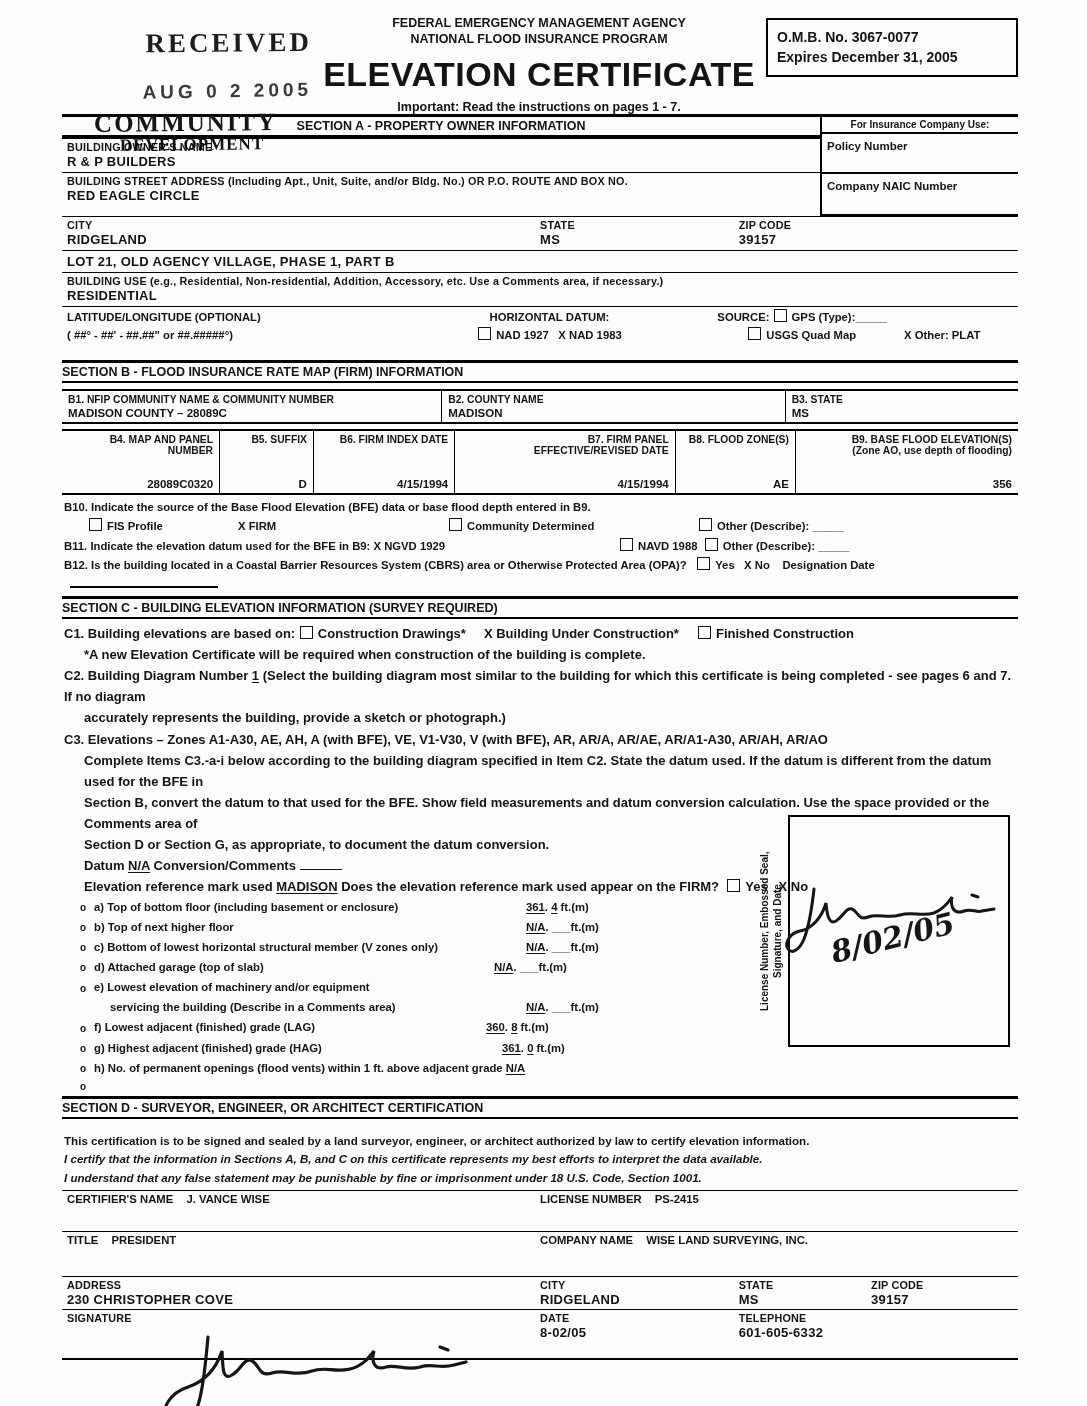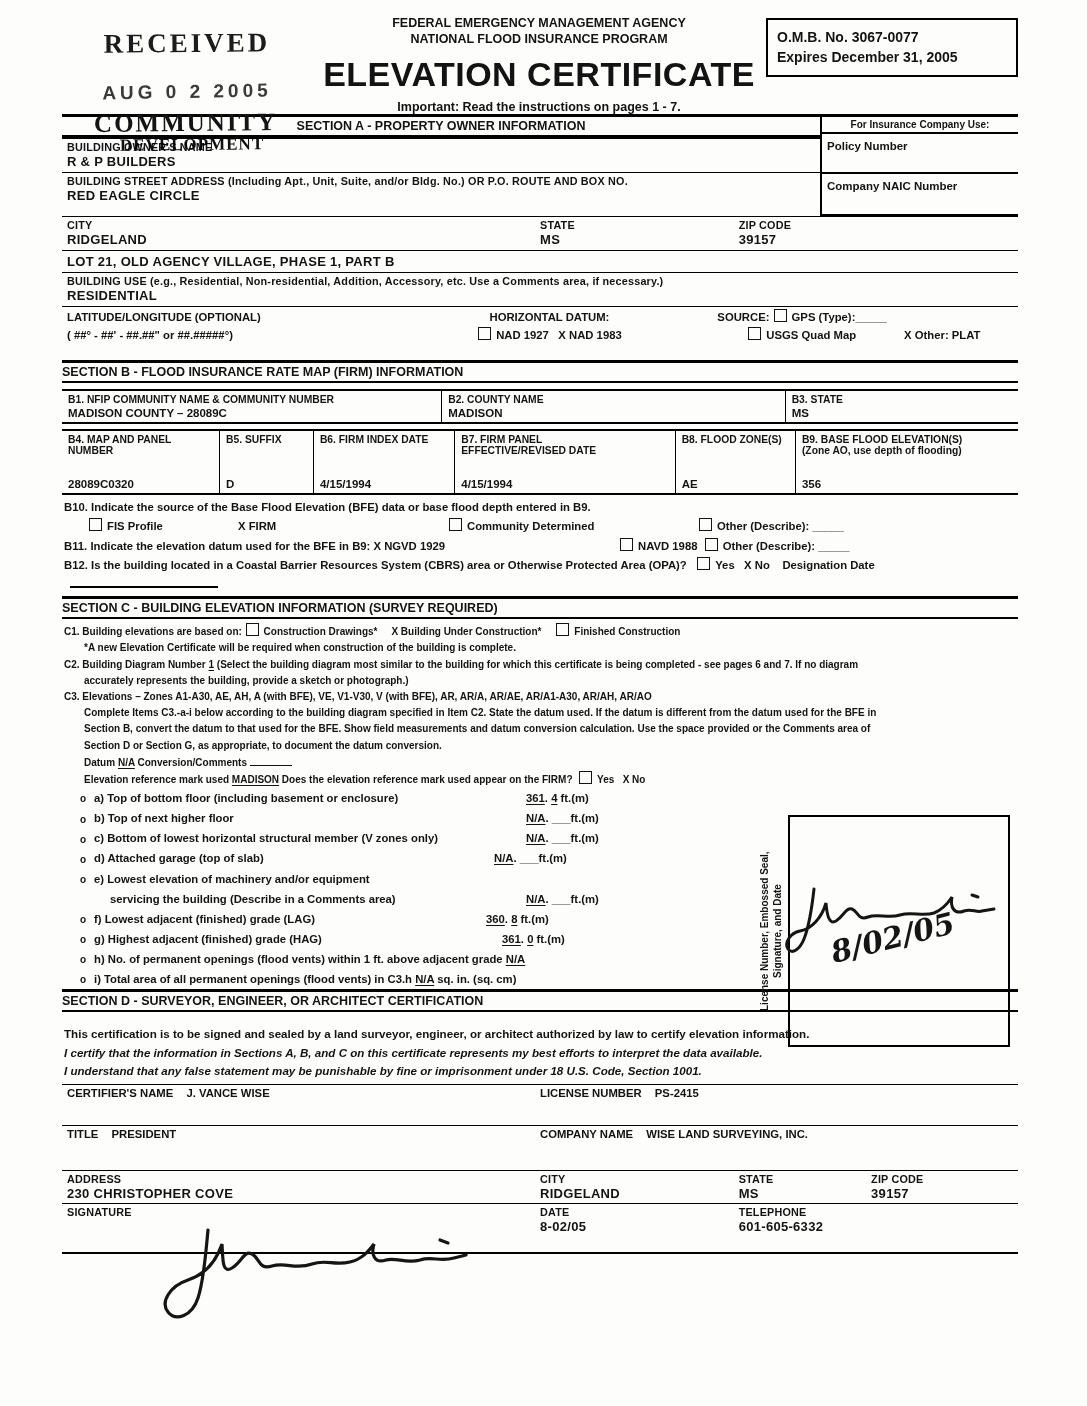--- a/index.html
+++ b/index.html
@@ -2,21 +2,21 @@
 <html><head>
 <meta charset="utf-8">
 <style>
   html,body{margin:0;padding:0;background:#e8e8e8;}
   .page{position:relative;width:1087px;height:1406px;background:#fdfdfc;color:#131313;
         font-family:"Liberation Sans",sans-serif;overflow:hidden;margin:0 auto;}
   .content{position:absolute;left:62px;top:12px;width:956px;}
 
   
   .hdr{display:flex;align-items:flex-start;}
-  .hdr-left{width:250px;padding-top:16px;text-align:center;}
+  .hdr-left{width:250px;padding-top:16px;text-align:right;}
   .stamp-received{font-family:"Liberation Serif",serif;font-weight:bold;font-size:27px;
         letter-spacing:3px;color:#1c1c1c;transform:rotate(-.5deg);}
   .stamp-date{margin-top:22px;font-size:19px;font-weight:bold;letter-spacing:4px;color:#3a3a3a;
         font-family:"Liberation Sans",sans-serif;transform:rotate(-1deg);}
   .hdr-center{flex:1;text-align:center;padding-top:4px;}
   .agency{font-size:12.5px;font-weight:bold;line-height:1.25;}
   .doc-title{font-size:34px;font-weight:bold;letter-spacing:.5px;margin:8px 0 6px 0;}
   .important{font-size:12.5px;font-weight:bold;}
   .hdr-right{width:252px;padding-top:6px;}
   .omb-box{border:2px solid #000;padding:7px 9px;font-size:14px;font-weight:bold;line-height:1.45;}
@@ -60,32 +60,32 @@
   .ll-c{width:34%;}
   .ll-line{font-size:11.3px;font-weight:bold;line-height:1.55;}
 
   
   .b-table{display:flex;border-top:2px solid #000;border-bottom:2px solid #000;}
   .b-cell{padding:3px 6px;border-right:1.8px solid #000;}
   .b-cell:last-child{border-right:none;}
   .b-lbl{font-size:10.3px;font-weight:bold;}
   .b-val{font-size:11.5px;font-weight:bold;margin-top:2px;}
   .b1{width:40%;} .b2{width:36%;} .b3{width:24%;}
-  .b-table2{display:flex;border-top:2.5px solid #000;border-bottom:2px solid #000;margin-top:5px;text-align:left;}
+  .b-table2{display:flex;border-top:2.5px solid #000;border-bottom:2px solid #000;margin-top:5px;text-align:right;}
   .b-table2 .b-cell{display:flex;flex-direction:column;justify-content:space-between;min-height:56px;}
   .c-b4{width:16.5%;} .c-b5{width:9.2%;} .c-b6{width:14.6%;} .c-b7{width:23.6%;} .c-b8{width:12.2%;} .c-b9{width:23.9%;}
   .b-lines{font-size:11.3px;font-weight:bold;line-height:1.7;padding:3px 2px 2px 2px;}
   .b-opts{padding-left:24px;display:flex;gap:0;}
   .b-opt1{width:150px;} .b-opt2{width:210px;} .b-opt3{width:250px;}
   .b11row{display:flex;} .b11a{width:555px;}
   .desig-line{display:inline-block;border-bottom:2px solid #000;width:148px;height:11px;margin-left:6px;}
 
   
   .c-wrap{position:relative;}
-  .c-lines{font-size:10px;font-weight:bold;line-height:1.62;padding:4px 2px 0 2px;}
+  .c-lines{font-size:13px;font-weight:bold;line-height:1.62;padding:4px 2px 0 2px;}
   .c-ind{padding-left:20px;}
   .c-items{width:705px;padding-left:18px;font-size:11.3px;font-weight:bold;}
   .item-row{display:flex;align-items:flex-end;line-height:1.78;}
   .item-lab{width:432px;}
   .item-val{white-space:nowrap;}
   .bullet{display:inline-block;width:14px;font-size:10px;}
   .seal{position:absolute;top:196px;right:8px;display:flex;}
   .seal-lbl{writing-mode:vertical-rl;transform:rotate(180deg);font-size:10px;font-weight:bold;
         text-align:center;margin-right:4px;line-height:1.3;}
   .seal-box{width:218px;height:228px;border:2px solid #000;position:relative;}
@@ -344,21 +344,20 @@
         <span class="bullet">o</span>
         <span class="item-lab" style="width:408px;">g) Highest adjacent (finished) grade (HAG)</span>
         <span class="item-val"><u>361</u>.&nbsp;<u>0</u>&nbsp;<span>ft.(m)</span></span>
       </div>
       <div class="item-row">
         <span class="bullet">o</span>
         <span><span>h) No. of permanent openings (flood vents) within 1 ft. above adjacent grade </span><u>N/A</u></span>
       </div>
       <div class="item-row">
         <span class="bullet">o</span>
-        <span><span>i) Total area of all permanent openings (flood vents) in C3.h </span><u>N/A</u><span> sq. in. (sq. cm)</span></span>
       </div>
     </div>
 
     <div class="seal">
       <div class="seal-lbl">
         <span>License Number, Embossed Seal,</span><br>
         <span>Signature, and Date</span>
       </div>
       <div class="seal-box">
         <svg width="250" height="150" viewBox="0 0 250 150">

